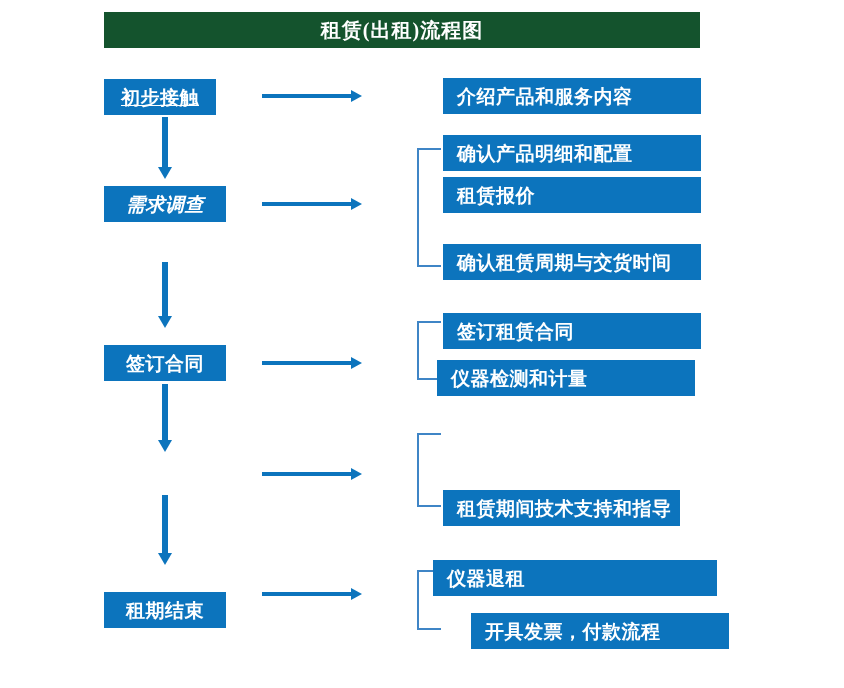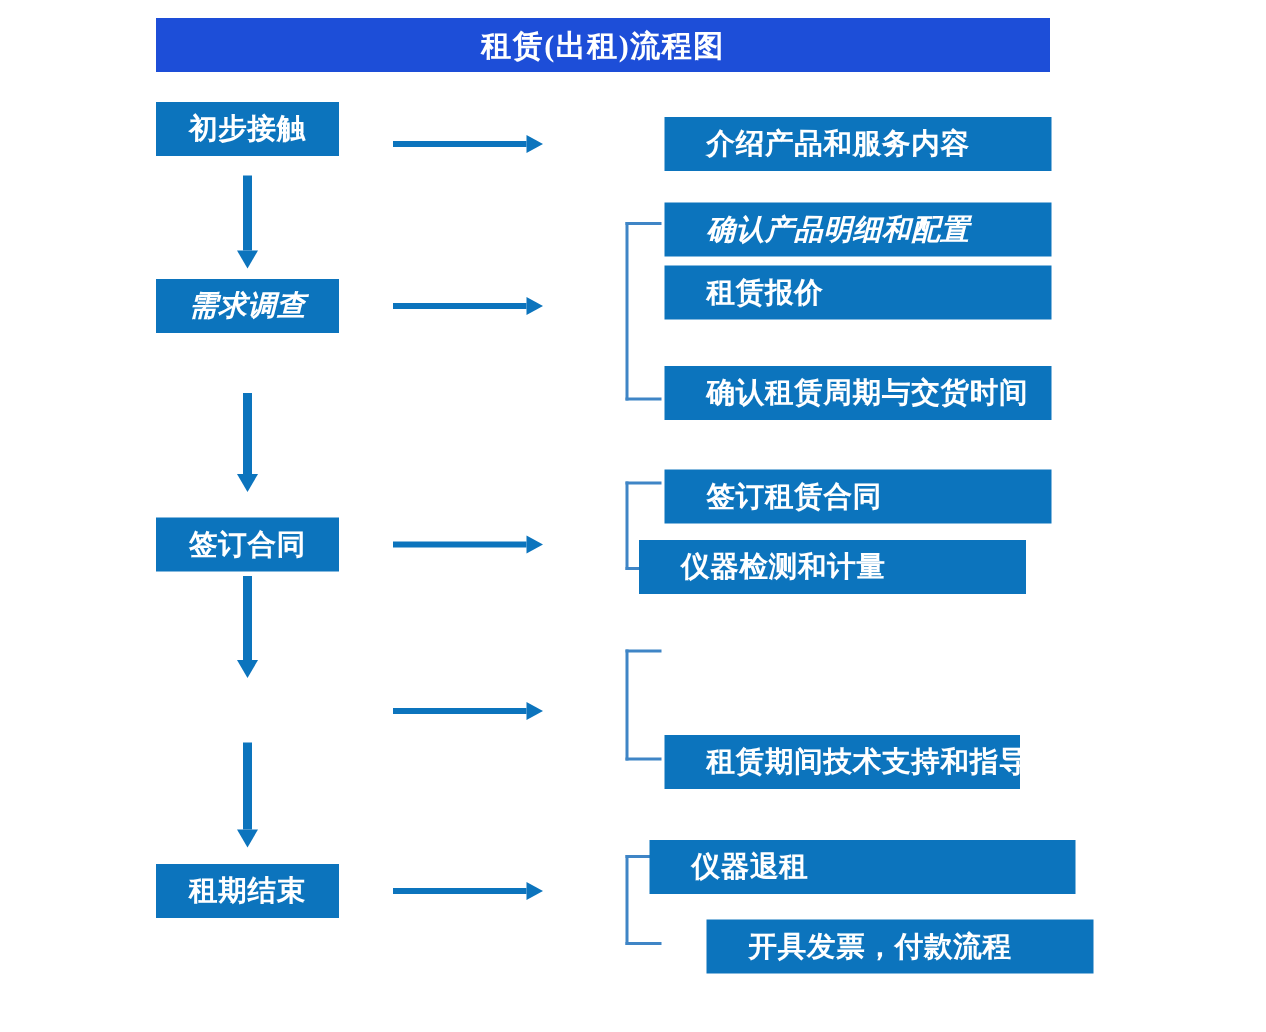--- a/index.html
+++ b/index.html
@@ -28,34 +28,34 @@
     font-weight: bold;
     font-size: 19px;
     line-height: 1;
     display: flex;
     align-items: center;
     white-space: nowrap;
     letter-spacing: 0.5px;
   }
   .title-box {
     position: absolute;
-    background: #1d4ed8;
+    background: #14532d;
     color: #ffffff;
     font-weight: bold;
     font-size: 20px;
     display: flex;
     align-items: center;
     justify-content: center;
     letter-spacing: 1px;
   }
   .stage-box {
     justify-content: center;
   }
   .detail-box {
-    padding-left: 28px;
+    padding-left: 14px;
     box-sizing: border-box;
   }
   
   .h-arrow {
     position: absolute;
     height: 12px;
   }
   .h-arrow .shaft {
     position: absolute;
     left: 0;
@@ -102,21 +102,21 @@
     box-sizing: border-box;
   }
 </style>
 </head>
 <body>
 
 <div id="canvas">
 
   <div class="title-box" style="left:104px; top:12px; width:596px; height:36px;">租赁(出租)流程图</div>
 
-  <div class="box stage-box" style="left:104px; top:68px; width:122px; height:36px;">初步接触</div>
+  <div class="box stage-box" style="left:104px; top:79px; width:112px; height:36px;text-decoration:underline;">初步接触</div>
 
   <div class="h-arrow" style="left:262px; top:90px; width:100px;">
     <div class="shaft" style="width:89px;"></div>
     <div class="head" style="left:89px;"></div>
   </div>
 
   <div class="v-arrow" style="left:158px; top:117px; height:62px;">
     <div class="shaft" style="height:50px;"></div>
     <div class="head" style="top:50px;"></div>
   </div>
@@ -149,43 +149,43 @@
   <div class="h-arrow" style="left:262px; top:468px; width:100px;">
     <div class="shaft" style="width:89px;"></div>
     <div class="head" style="left:89px;"></div>
   </div>
 
   <div class="v-arrow" style="left:158px; top:495px; height:70px;">
     <div class="shaft" style="height:58px;"></div>
     <div class="head" style="top:58px;"></div>
   </div>
 
-  <div class="box stage-box" style="left:104px; top:576px; width:122px; height:36px;">租期结束</div>
+  <div class="box stage-box" style="left:104px; top:592px; width:122px; height:36px;">租期结束</div>
 
   <div class="h-arrow" style="left:262px; top:588px; width:100px;">
     <div class="shaft" style="width:89px;"></div>
     <div class="head" style="left:89px;"></div>
   </div>
 
   <div class="bracket" style="left:417px; top:148px; width:24px; height:119px;"></div>
   <div class="bracket" style="left:417px; top:321px; width:24px; height:59px;"></div>
   <div class="bracket" style="left:417px; top:433px; width:24px; height:74px;"></div>
   <div class="bracket" style="left:417px; top:570px; width:24px; height:60px;"></div>
 
   <div class="box detail-box" style="left:443px; top:78px; width:258px; height:36px;">介绍产品和服务内容</div>
 
-  <div class="box detail-box" style="left:443px; top:135px; width:258px; height:36px;font-style:italic;">确认产品明细和配置</div>
+  <div class="box detail-box" style="left:443px; top:135px; width:258px; height:36px;">确认产品明细和配置</div>
 
   <div class="box detail-box" style="left:443px; top:177px; width:258px; height:36px;">租赁报价</div>
 
   <div class="box detail-box" style="left:443px; top:313px; width:258px; height:36px;">签订租赁合同</div>
 
   <div class="box detail-box" style="left:443px; top:244px; width:258px; height:36px;">确认租赁周期与交货时间</div>
 
-  <div class="box detail-box" style="left:426px; top:360px; width:258px; height:36px;">仪器检测和计量</div>
+  <div class="box detail-box" style="left:437px; top:360px; width:258px; height:36px;">仪器检测和计量</div>
 
 
   <div class="box detail-box" style="left:443px; top:490px; width:237px; height:36px;">租赁期间技术支持和指导</div>
 
   <div class="box detail-box" style="left:433px; top:560px; width:284px; height:36px;">仪器退租</div>
 
   <div class="box detail-box" style="left:443px; top:613px; width:258px; height:36px;margin-left:28px;">开具发票，付款流程</div>
 
 </div>
 

